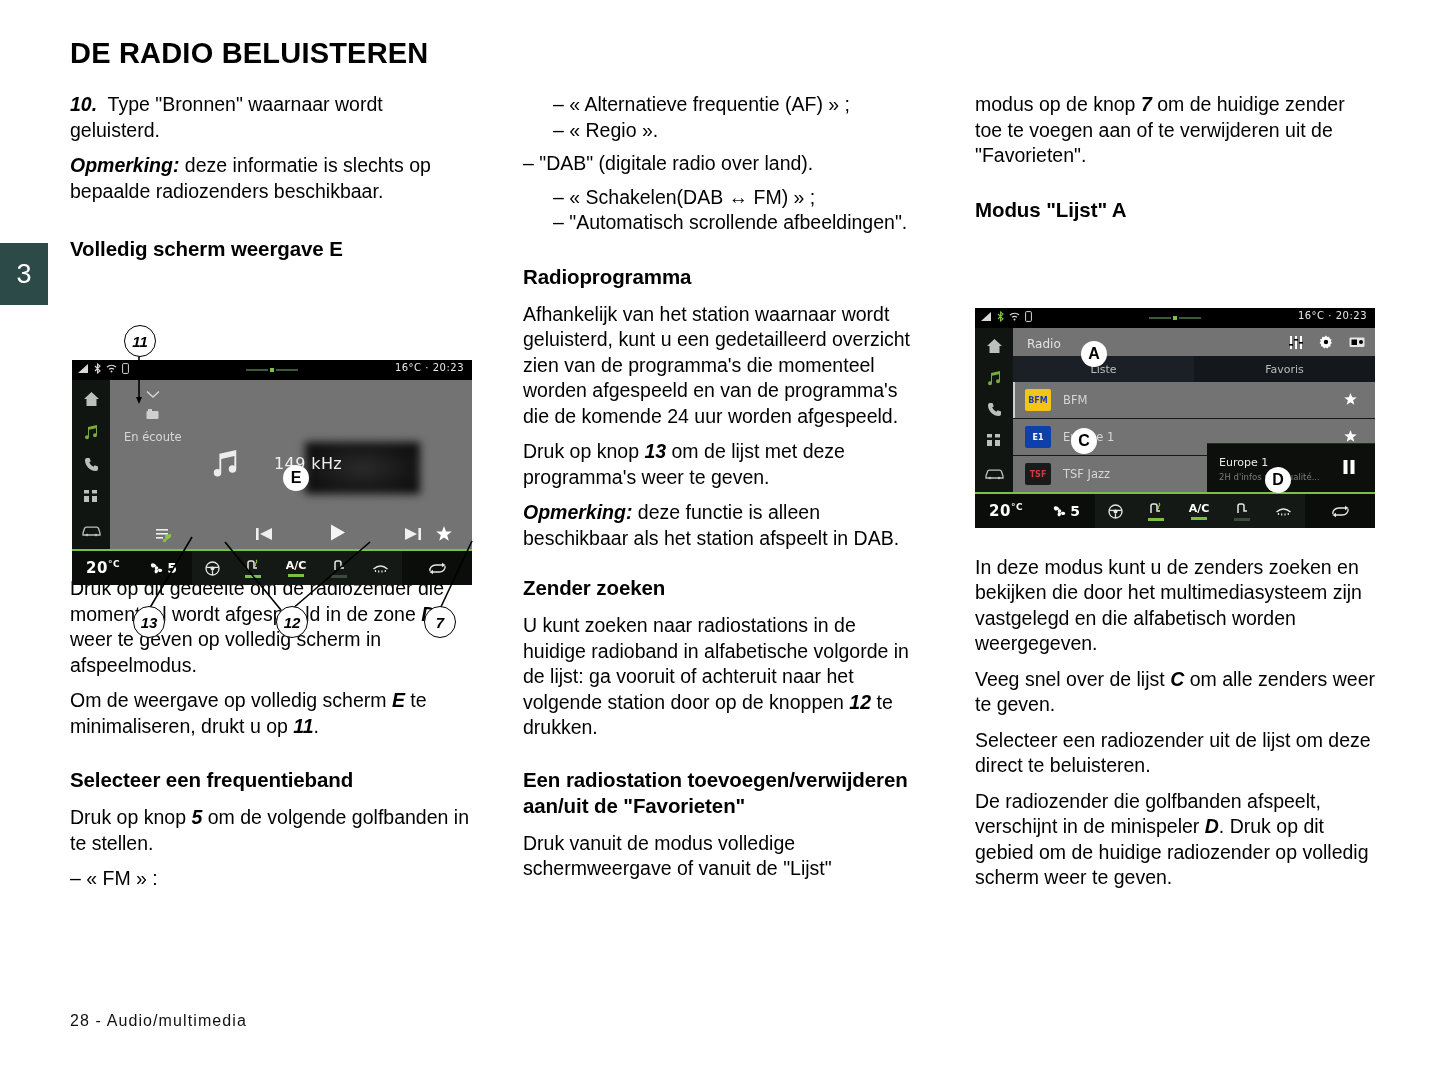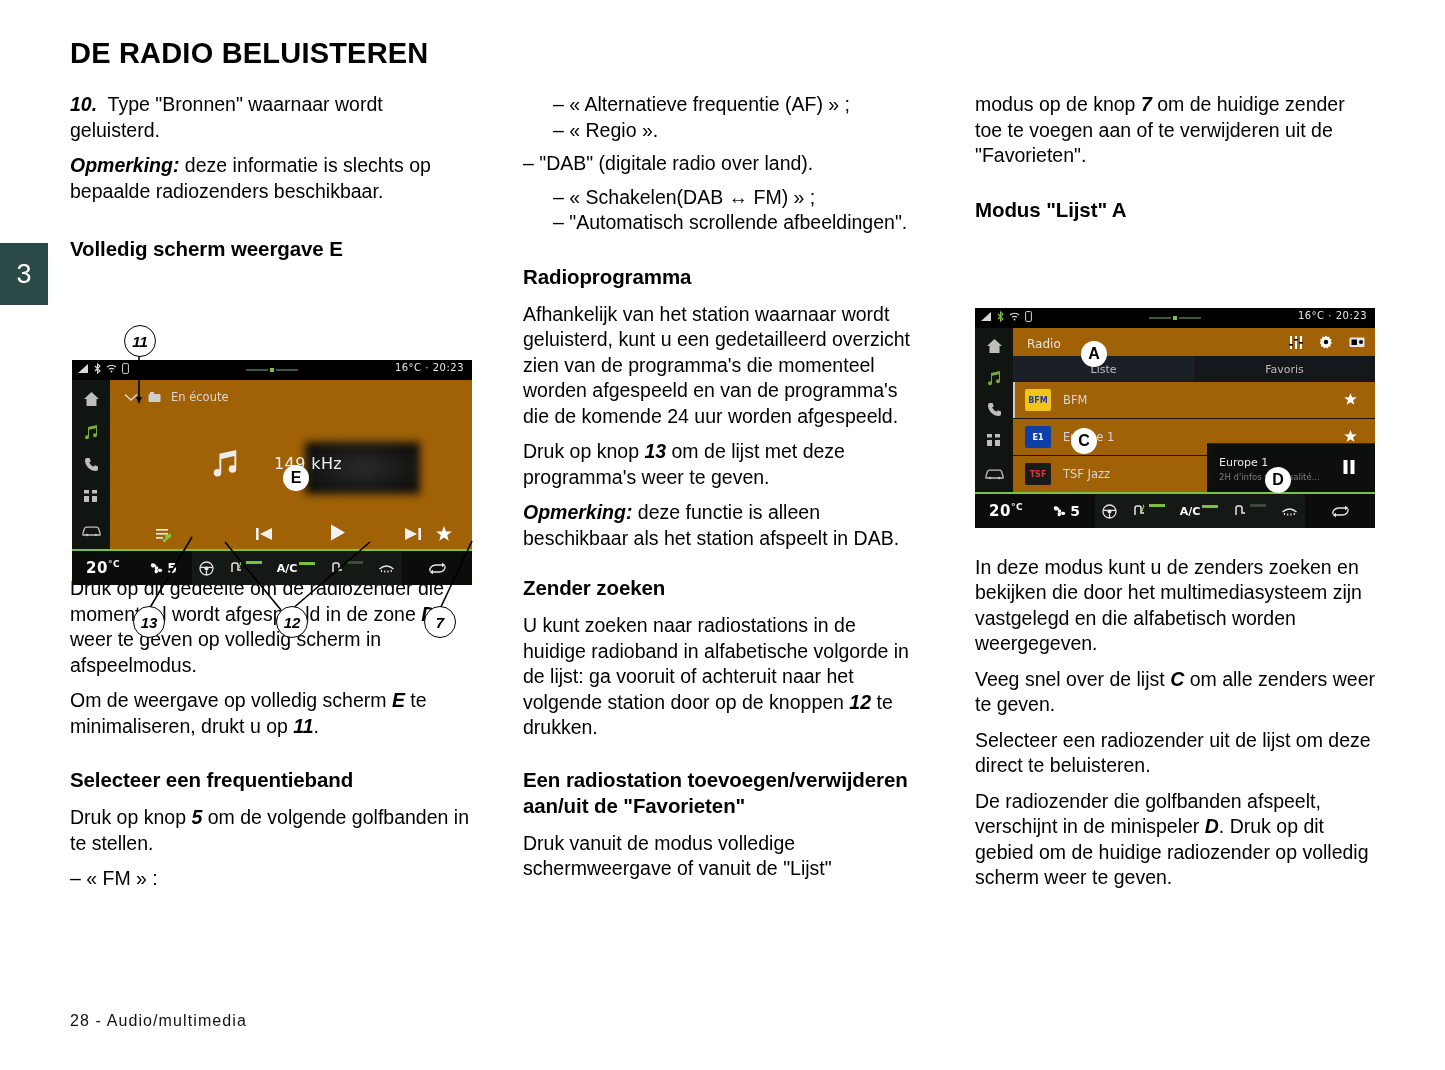--- a/index.html
+++ b/index.html
@@ -64,38 +64,38 @@
     width:52px;height:3px;display:flex;align-items:center;gap:2px;}
   .st-mid .seg{height:2px;background:#3a5a3a;flex:1;}
   .st-mid .dot{width:4px;height:4px;background:#7ac143;}
 
   .scr-side{
     position:absolute;left:0;top:20px;bottom:34px;width:38px;
     background:#111512;display:flex;flex-direction:column;
     align-items:center;justify-content:space-around;padding:4px 0;
   }
   .scr-side .sb{opacity:.85;}
-  .scr-main{position:absolute;left:38px;right:0;top:20px;bottom:34px;background:#a16207;}
+  .scr-main{position:absolute;left:38px;right:0;top:20px;bottom:34px;background:#737373;}
 
   .scr-climate{
     position:absolute;left:0;right:0;bottom:0;height:34px;background:#0b0d0b;
     border-top:2px solid #7ac143;
     display:flex;align-items:center;
   }
   .cl-temp{width:62px;text-align:center;color:#fff;font-size:15px;font-weight:700;letter-spacing:.5px;}
   .cl-fan{width:58px;display:flex;align-items:center;justify-content:center;gap:3px;color:#fff;font-size:14px;font-weight:700;}
   .cl-mid{flex:1;display:flex;align-items:center;justify-content:space-around;background:#151915;height:100%;}
   .cl-right{width:70px;display:flex;align-items:center;justify-content:center;}
-  .cl-ic{color:#e6e6e6;display:flex;flex-direction:row;align-items:flex-start;gap:2px;}
+  .cl-ic{color:#e6e6e6;display:flex;flex-direction:column;align-items:center;gap:2px;}
   .cl-bar{width:16px;height:3px;background:#7ac143;}
   .cl-bar.dim{background:#3b4a3b;}
 
   
   #screenA{left:72px;top:360px;width:400px;height:225px;}
-  .playhdr{position:absolute;left:14px;top:10px;display:flex;align-items:center;gap:10px;color:#d8d8d8;font-size:11.5px;}
+  .playhdr{position:absolute;left:14px;top:10px;display:flex;align-items:center;gap:10px;color:#d8d8d8;font-size:11.5px;flex-direction:column;}
   .art-note{position:absolute;left:108px;top:72px;font-size:30px;color:#e9e9e9;}
   .freq{position:absolute;left:164px;top:74px;font-size:16px;color:#efefef;letter-spacing:.4px;}
   .blurbox{position:absolute;left:195px;top:62px;width:115px;height:52px;
      background:radial-gradient(ellipse at center,#2b2b2b 0%,#151515 60%,#0a0a0a 100%);filter:blur(4px);}
   .ctrls{position:absolute;left:0;right:0;top:142px;height:34px;}
   .ctrl{position:absolute;color:#f0f0f0;font-size:17px;}
 
   
   #screenB{left:975px;top:308px;width:400px;height:220px;}
   .lst-title{position:absolute;left:14px;top:9px;color:#e3e3e3;font-size:12px;}

